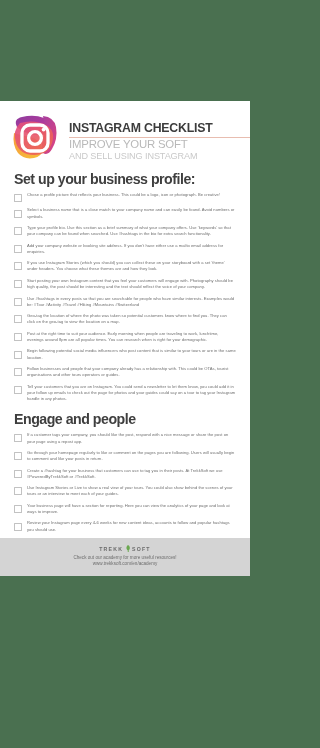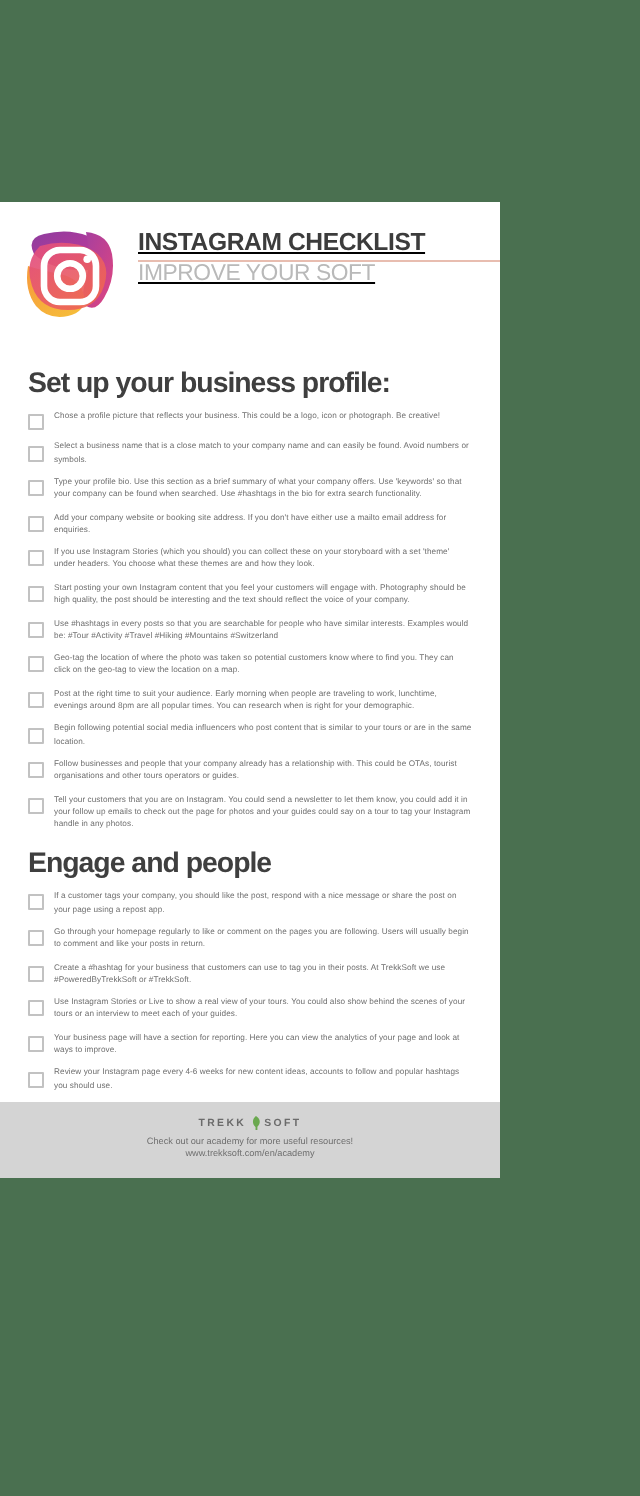--- a/index.html
+++ b/index.html
@@ -9,21 +9,21 @@
     font-family:"Liberation Sans","DejaVu Sans",sans-serif;
     overflow:hidden;
   }
   .page{
     position:absolute;left:0;top:101px;width:250px;height:470px;
     background:#ffffff;display:flex;flex-direction:column;
   }
   .page-body{flex:1;padding:0 14px;box-sizing:border-box;}
 
   
-  .header{display:flex;align-items:flex-start;padding:12px 0 6px 10px;text-decoration:underline;}
+  .header{display:flex;align-items:flex-end;padding:12px 0 6px 10px;}
   .ig-logo{position:relative;width:52px;height:48px;flex:0 0 52px;margin-right:7px;}
   .ig-logo svg{position:absolute;left:0;top:0;}
   .head-text{flex:1;padding-top:2px;}
   .h-title{
     font-size:12.3px;font-weight:bold;color:#3c3c3c;letter-spacing:-0.2px;
     line-height:1.08;white-space:nowrap;
   }
   .h-rule{height:1px;background:#e8bdb0;margin:1.5px 0 1px 0;width:100%;}
   .h-sub{
     font-size:11.4px;color:#b9b9b9;letter-spacing:-0.2px;line-height:1.04;
@@ -32,21 +32,21 @@
   .h-sub2{
     font-size:9.1px;color:#c9c9c9;letter-spacing:-0.1px;line-height:1.15;
     white-space:nowrap;
   }
 
   
   .sec-title{
     font-size:14.2px;font-weight:bold;color:#3f3f3f;letter-spacing:-0.5px;
     margin:9px 0 5px 0;
   }
-  .sec-title.first{margin-top:17px;}
+  .sec-title.first{margin-top:4px;}
 
   .item{display:flex;align-items:flex-start;margin-bottom:5.2px;}
   .cb{
     width:6px;height:6px;border:0.8px solid #c2c2c2;background:#fff;
     flex:0 0 6px;margin-right:5px;margin-top:2.2px;border-radius:0.5px;
   }
   .itxt{
     font-size:4.1px;line-height:1.52;color:#6e6e6e;letter-spacing:0.04px;
     flex:1;text-align:left;
   }
@@ -97,20 +97,21 @@
         <path d="M10 10 Q24 6 36 12 Q46 18 42 30 Q38 42 24 42 Q10 42 6 30 Q2 18 10 10Z" fill="url(#gB)" opacity="0.92"></path>
         <rect x="12" y="12" width="26" height="26" rx="8" ry="8" fill="none" stroke="#ffffff" stroke-width="3.3"></rect>
         <circle cx="25" cy="25" r="6.4" fill="none" stroke="#ffffff" stroke-width="3.3"></circle>
         <circle cx="33.6" cy="16.6" r="1.9" fill="#ffffff"></circle>
       </svg>
     </div>
     <div class="head-text">
       <div class="h-title">INSTAGRAM CHECKLIST</div>
       <div class="h-rule"></div>
       <div class="h-sub">IMPROVE YOUR SOFT</div>
+      <div class="h-sub2">AND SELL USING INSTAGRAM</div>
     </div>
   </div>
 
   <div class="page-body">
 
     <div class="sec-title first">Set up your business profile:</div>
     <div>
       <div class="item">
           <span class="cb"></span>
           <span class="itxt">Chose a profile picture that reflects your business. This could be a logo, icon or photograph. Be creative!</span>

